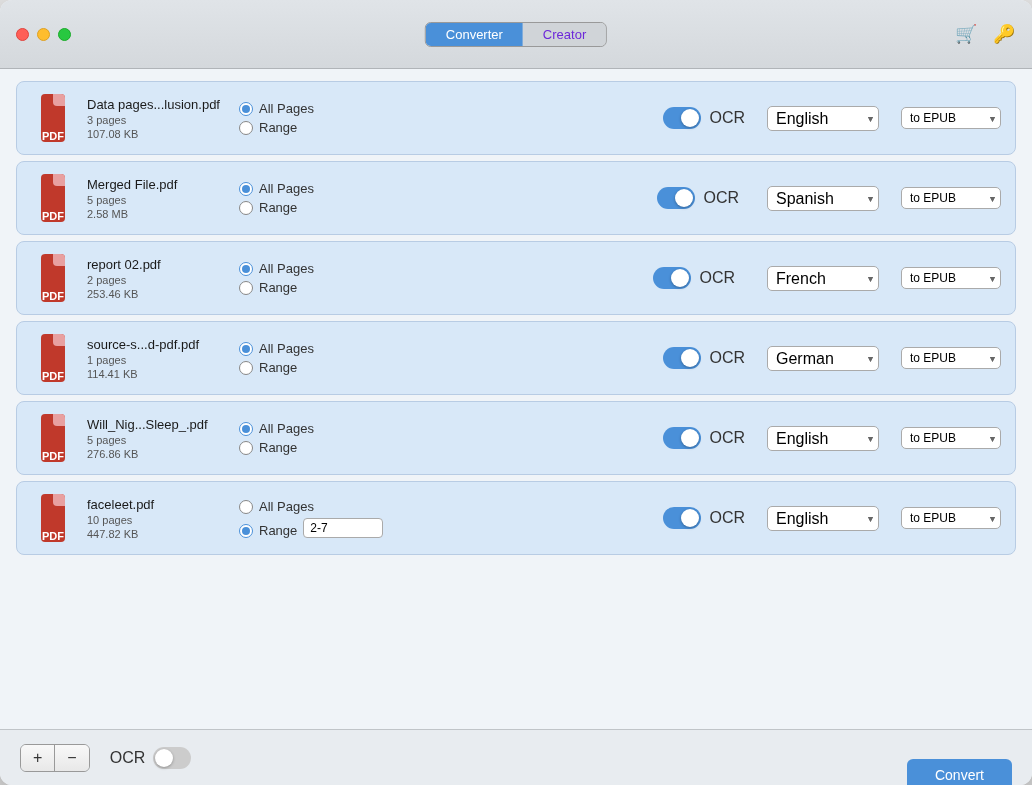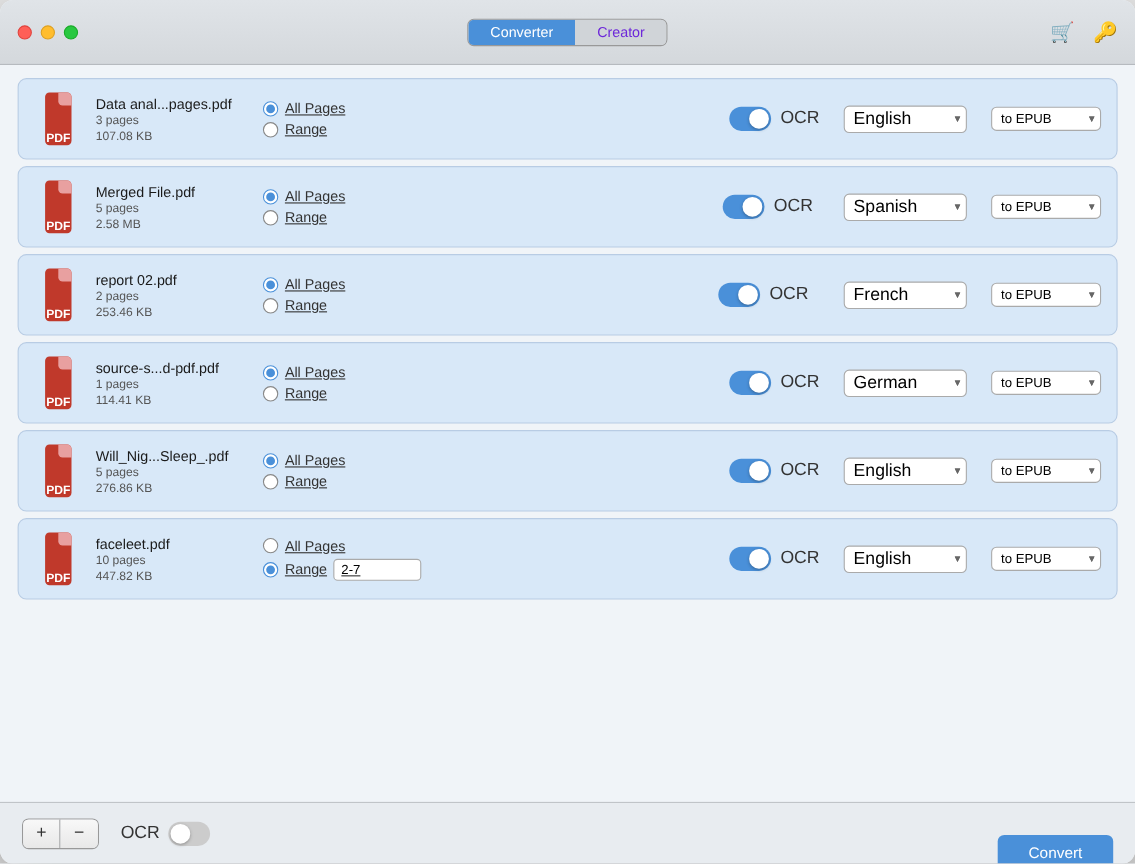--- a/index.html
+++ b/index.html
@@ -16,21 +16,21 @@
       height: 785px;
       background: #f0f4f8;
       border-radius: 12px;
       box-shadow: 0 20px 60px rgba(0,0,0,0.4);
       display: flex;
       flex-direction: column;
       overflow: hidden;
     }
     .titlebar {
       background: linear-gradient(to bottom, #e0e4e8, #d4d8dc);
-      height: 59px;
+      height: 69px;
       display: flex;
       align-items: center;
       padding: 0 16px;
       position: relative;
       border-bottom: 1px solid #b0b4b8;
       flex-shrink: 0;
     }
     .traffic-lights {
       display: flex;
       gap: 8px;
@@ -148,26 +148,25 @@
       margin-top: 2px;
     }
     .page-options {
       flex: 0 0 110px;
       display: flex;
       flex-direction: column;
       gap: 4px;
     }
     .radio-option {
       display: flex;
-      align-items: center;
+      align-items: flex-end;
       gap: 6px;
       font-size: 13px;
       color: #333;
       cursor: pointer;
-      text-decoration: underline;
     }
     .radio-btn {
       width: 14px;
       height: 14px;
       border-radius: 50%;
       border: 1.5px solid #888;
       background: white;
       flex-shrink: 0;
       display: flex;
       align-items: center;
@@ -361,21 +360,21 @@
   </div>
 
   <div class="content" id="file-list">
   <div class="file-row">
     <div class="pdf-icon">
       <div class="pdf-icon-inner">
         <span class="pdf-label">PDF</span>
       </div>
     </div>
     <div class="file-info">
-      <div class="file-name">Data anal...pages.pdf</div>
+      <div class="file-name">Data pages...lusion.pdf</div>
       <div class="file-meta">3 pages</div>
       <div class="file-meta">107.08 KB</div>
     </div>
     <div class="page-options">
       <label class="radio-option">
         <div class="radio-btn selected"></div>
         <span>All Pages</span>
       </label>
       <label class="radio-option">
         <div class="radio-btn "></div>

